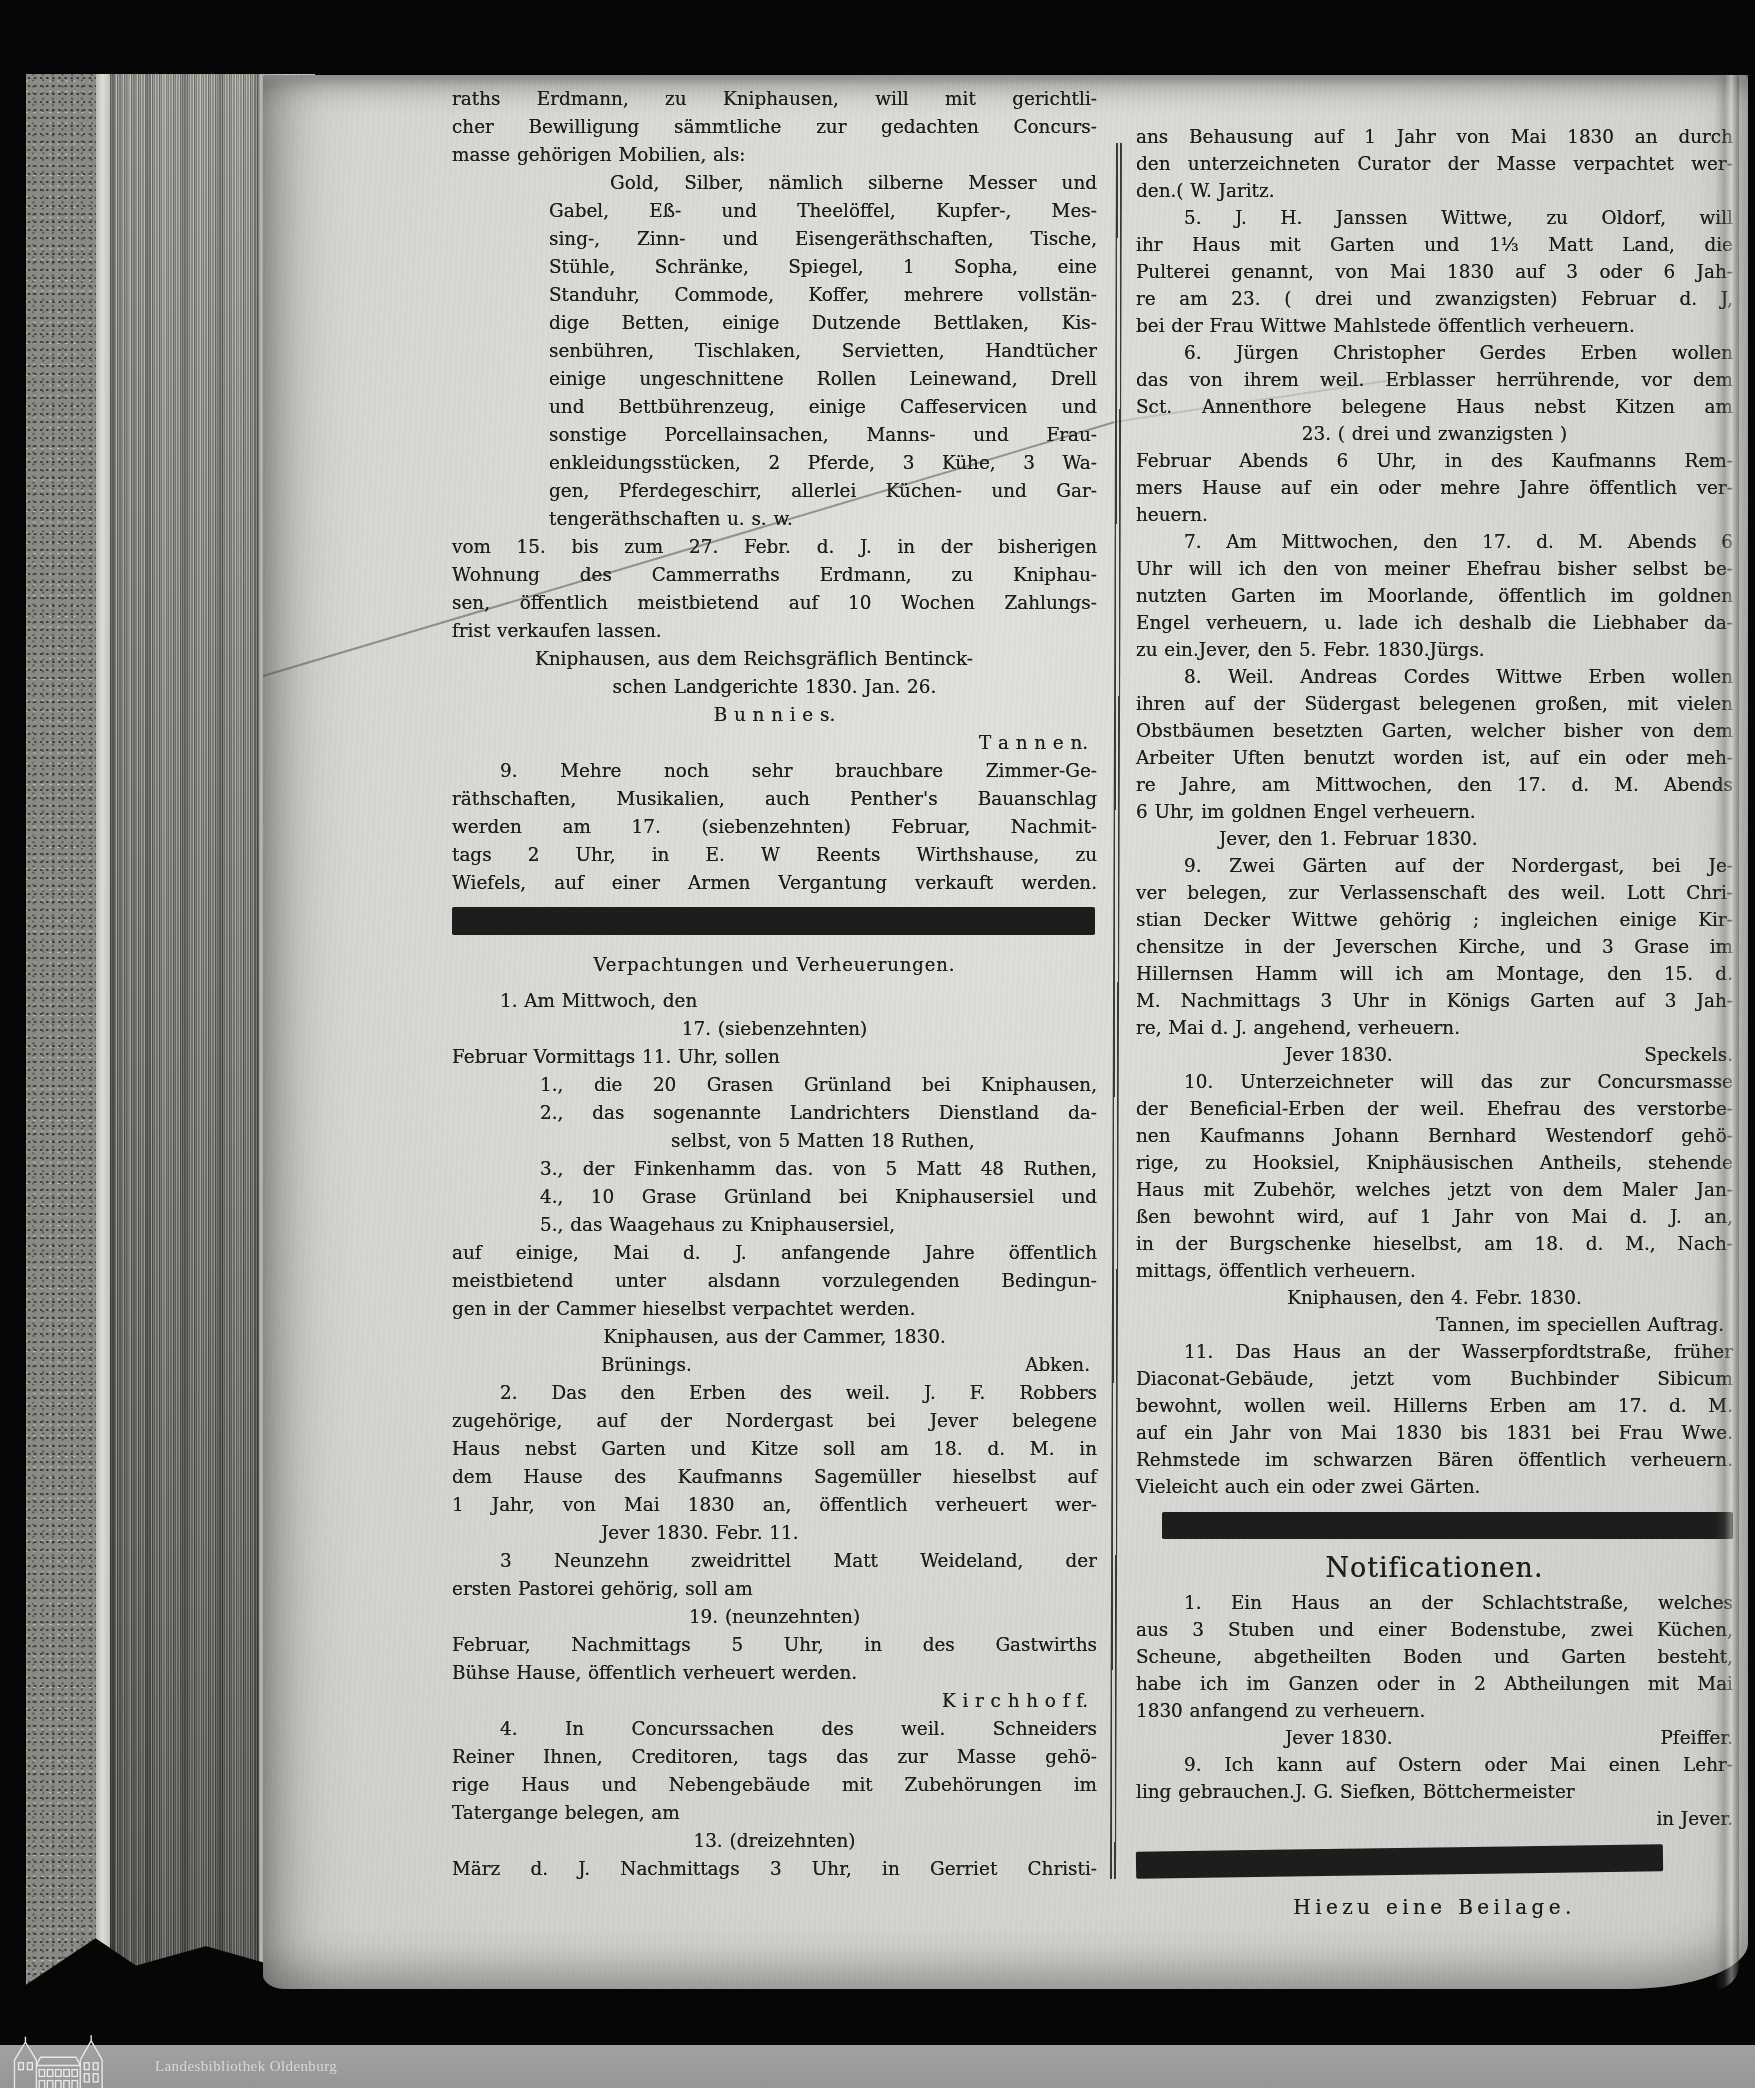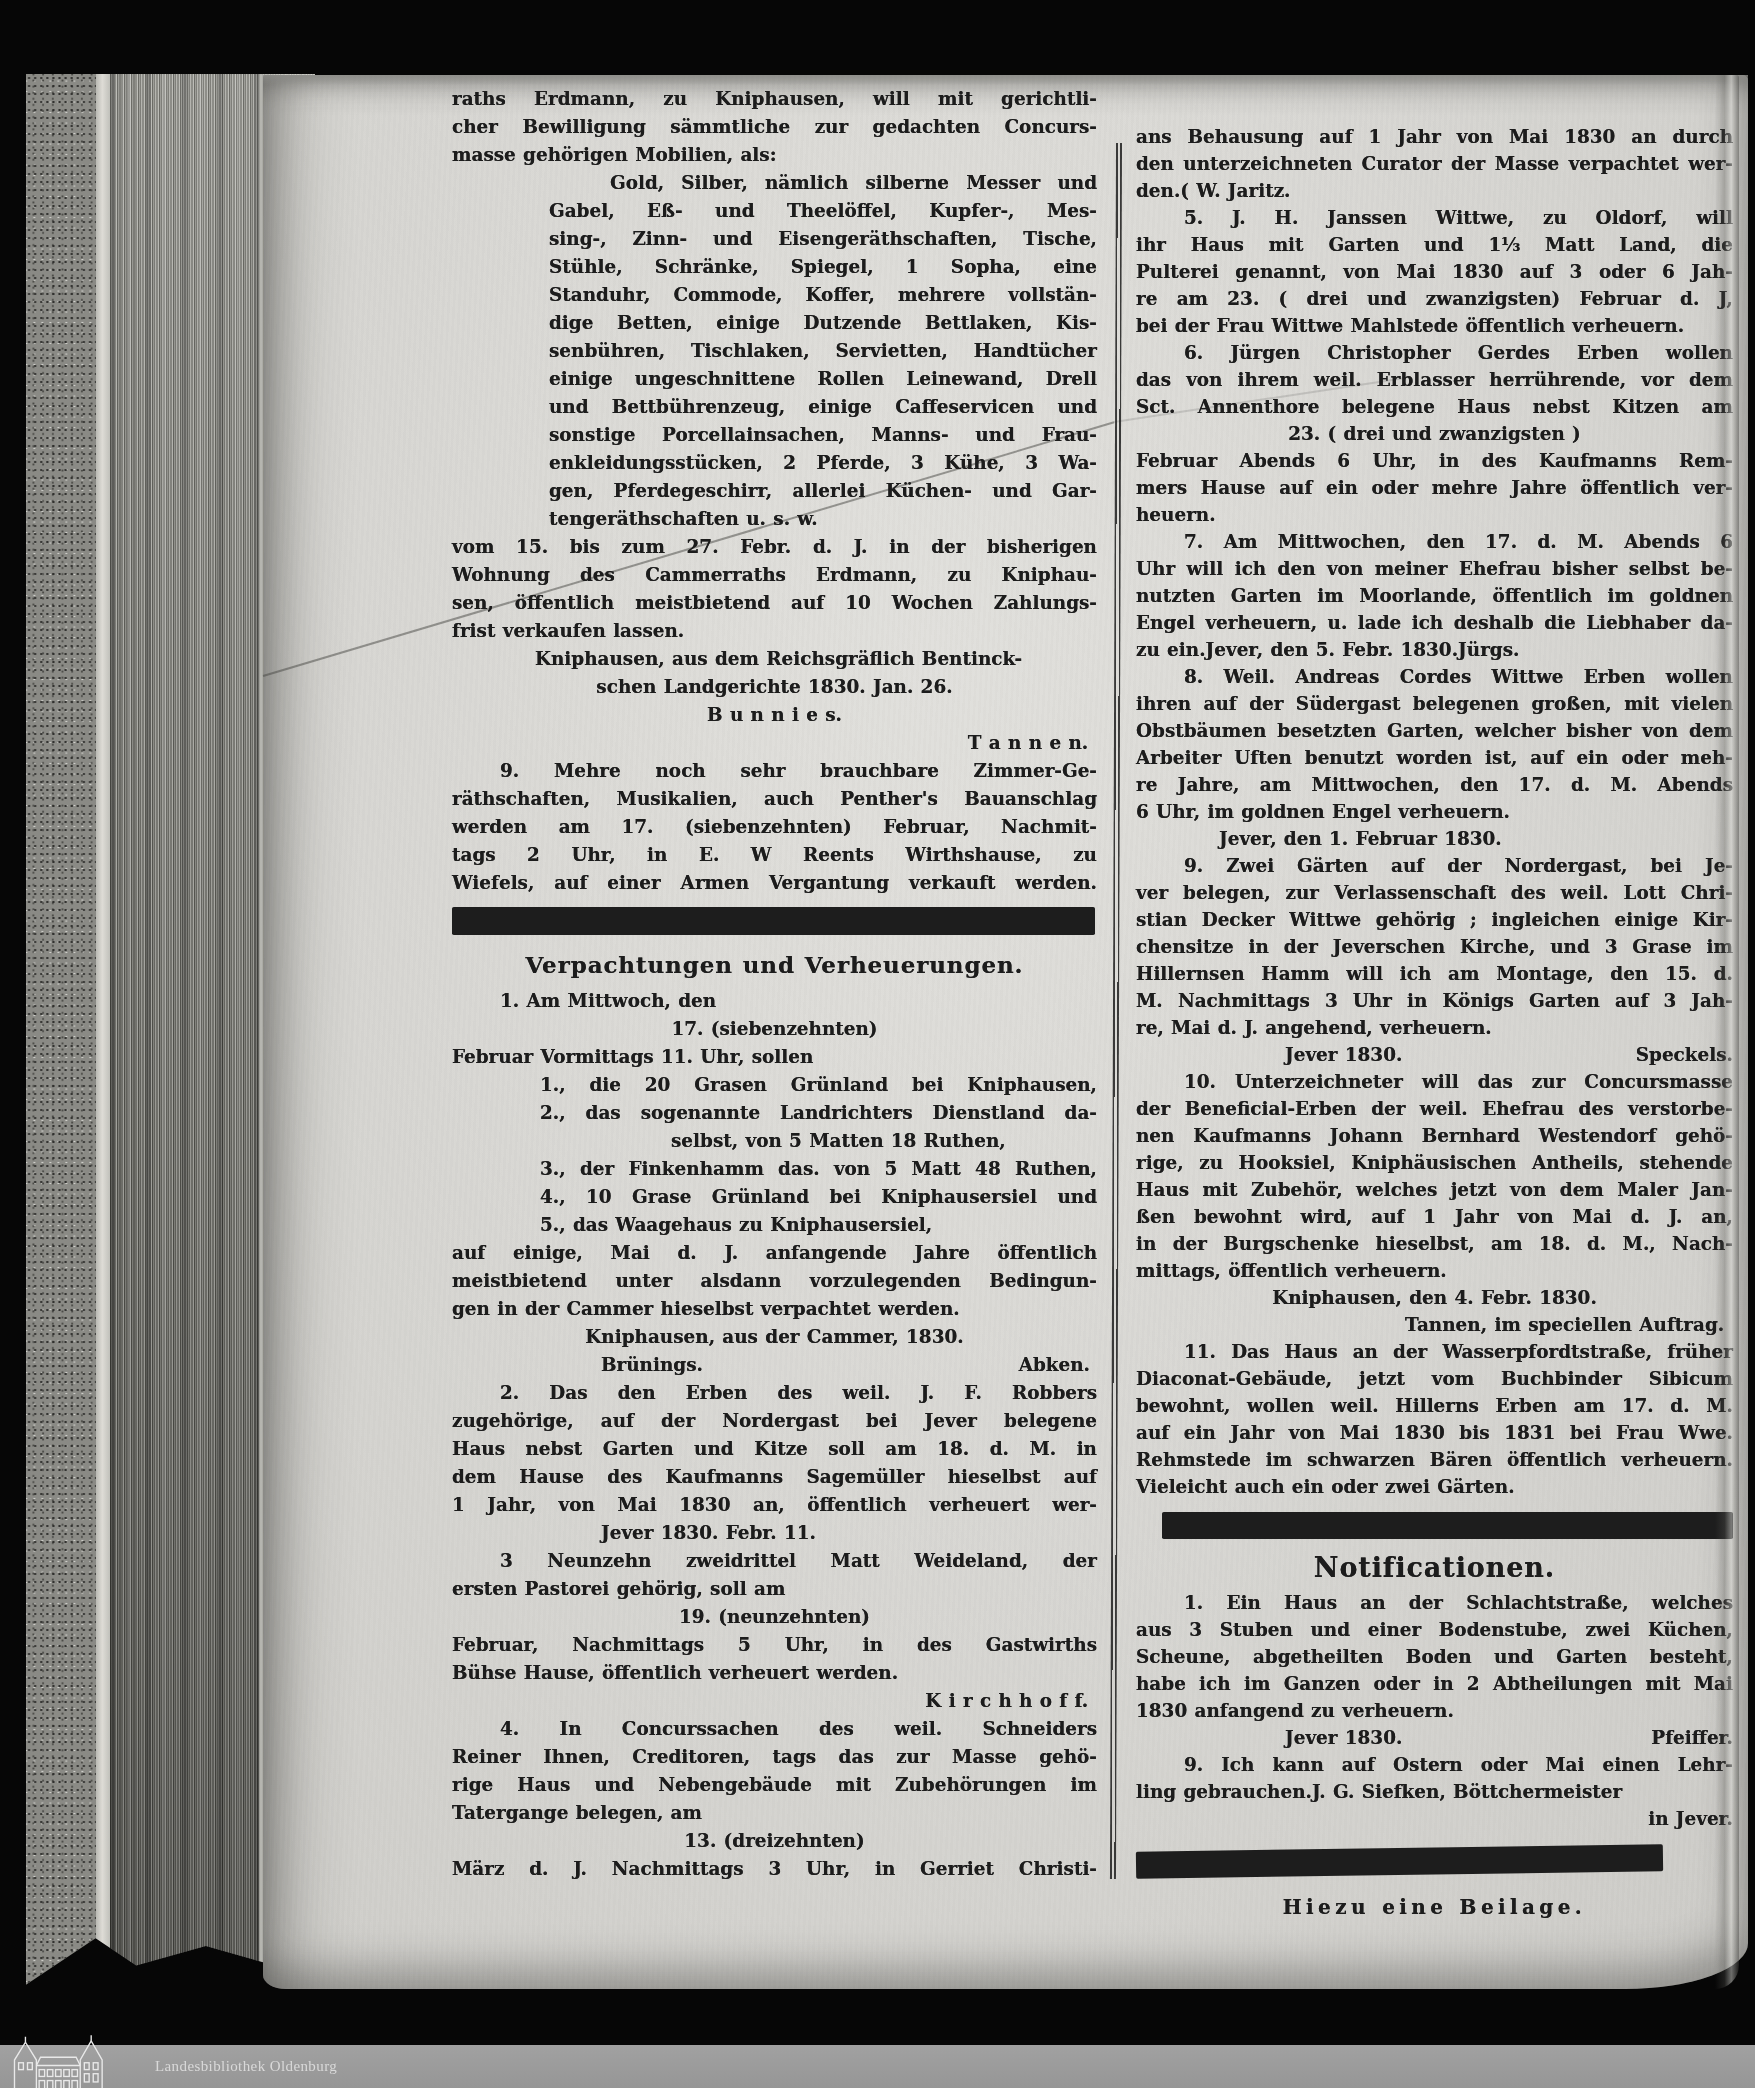--- a/index.html
+++ b/index.html
@@ -50,21 +50,21 @@
         background:linear-gradient(90deg,rgba(0,0,0,0),rgba(90,90,86,.30) 40%,rgba(235,235,230,.45) 68%,rgba(55,55,52,.40));
         border-radius:0 5.3px 46px 0;}
   .crease{position:absolute;height:1.8px;background:rgba(70,70,66,.5);transform-origin:left center;}
   .crease1{left:0;top:600px;width:888px;transform:rotate(-16.6deg);}
   .crease2{left:851px;top:346px;width:293px;transform:rotate(-8.6deg);opacity:.35;}
   .col-divider{position:absolute;left:850px;top:68px;width:6.1px;height:1736px;
         background:linear-gradient(90deg,var(--rule) 0 1.8px,rgba(0,0,0,0) 1.8px 4.4px,var(--rule) 4.4px 6.1px);
         opacity:.85;transform:rotate(.2deg);}
 
   
-  .col{position:absolute;color:var(--ink);font-weight:700;font-size:18.4px;
+  .col{position:absolute;color:var(--ink);font-weight:400;font-size:18.4px;
        text-shadow:0 0 0.4px rgba(25,25,25,.8);word-spacing:0.9px;}
   .left-col{left:189px;top:9.7px;width:645px;}
   .right-col{left:873px;top:48px;width:597px;}
   .left-col .ln{line-height:28px;min-height:28px;}
   .right-col .ln{line-height:27px;min-height:27px;}
 
   .j{text-align:justify;text-align-last:justify;}
   .c{text-align:center;}
   .r1{text-align:right;padding-right:8.8px;}
   .r2{text-align:right;}
@@ -77,21 +77,21 @@
   .ni2{padding-left:219px;}
   .nil{padding-left:88px;}
   .dl{padding-left:149px;}
   .dl2{padding-left:83px;}
   .split2,.split3{display:flex;}
   .split2i{display:flex;justify-content:space-between;padding-left:149px;}
   .splitsig{display:flex;justify-content:space-between;padding-left:149px;padding-right:7px;}
   .rule{height:6.1px;background:var(--rule);margin:10.5px 1.8px 9.7px 0;border-radius:1.8px;}
   .right-col .rule{margin:12.3px 0 8.8px 26px;}
   .rulethin{height:3.5px;background:var(--rule);margin:16px 70px 12.3px 0;transform:rotate(-.8deg);border-radius:1.8px;}
-  .h1{font-size:23px;text-align:center;padding:6.1px 0 8px;letter-spacing:0.9px;}
+  .h1{font-size:18px;text-align:center;padding:6.1px 0 8px;letter-spacing:0.9px;}
   .right-col .h1{font-size:27px;}
   .hb{font-size:20px;text-align:center;letter-spacing:4.4px;padding-top:7px;}
 
   
   .footer{position:absolute;left:0;right:0;bottom:0;height:43px;background:linear-gradient(180deg,#a1a1a1,#969696);
           display:flex;align-items:center;padding-left:37px;}
   .wm-logo{position:absolute;left:7px;bottom:-8.8px;}
   .wm-text{margin-left:118px;color:var(--footer_text);font-family:"Liberation Serif","DejaVu Serif",serif;
            font-size:15px;letter-spacing:0.4px;}
 </style>

